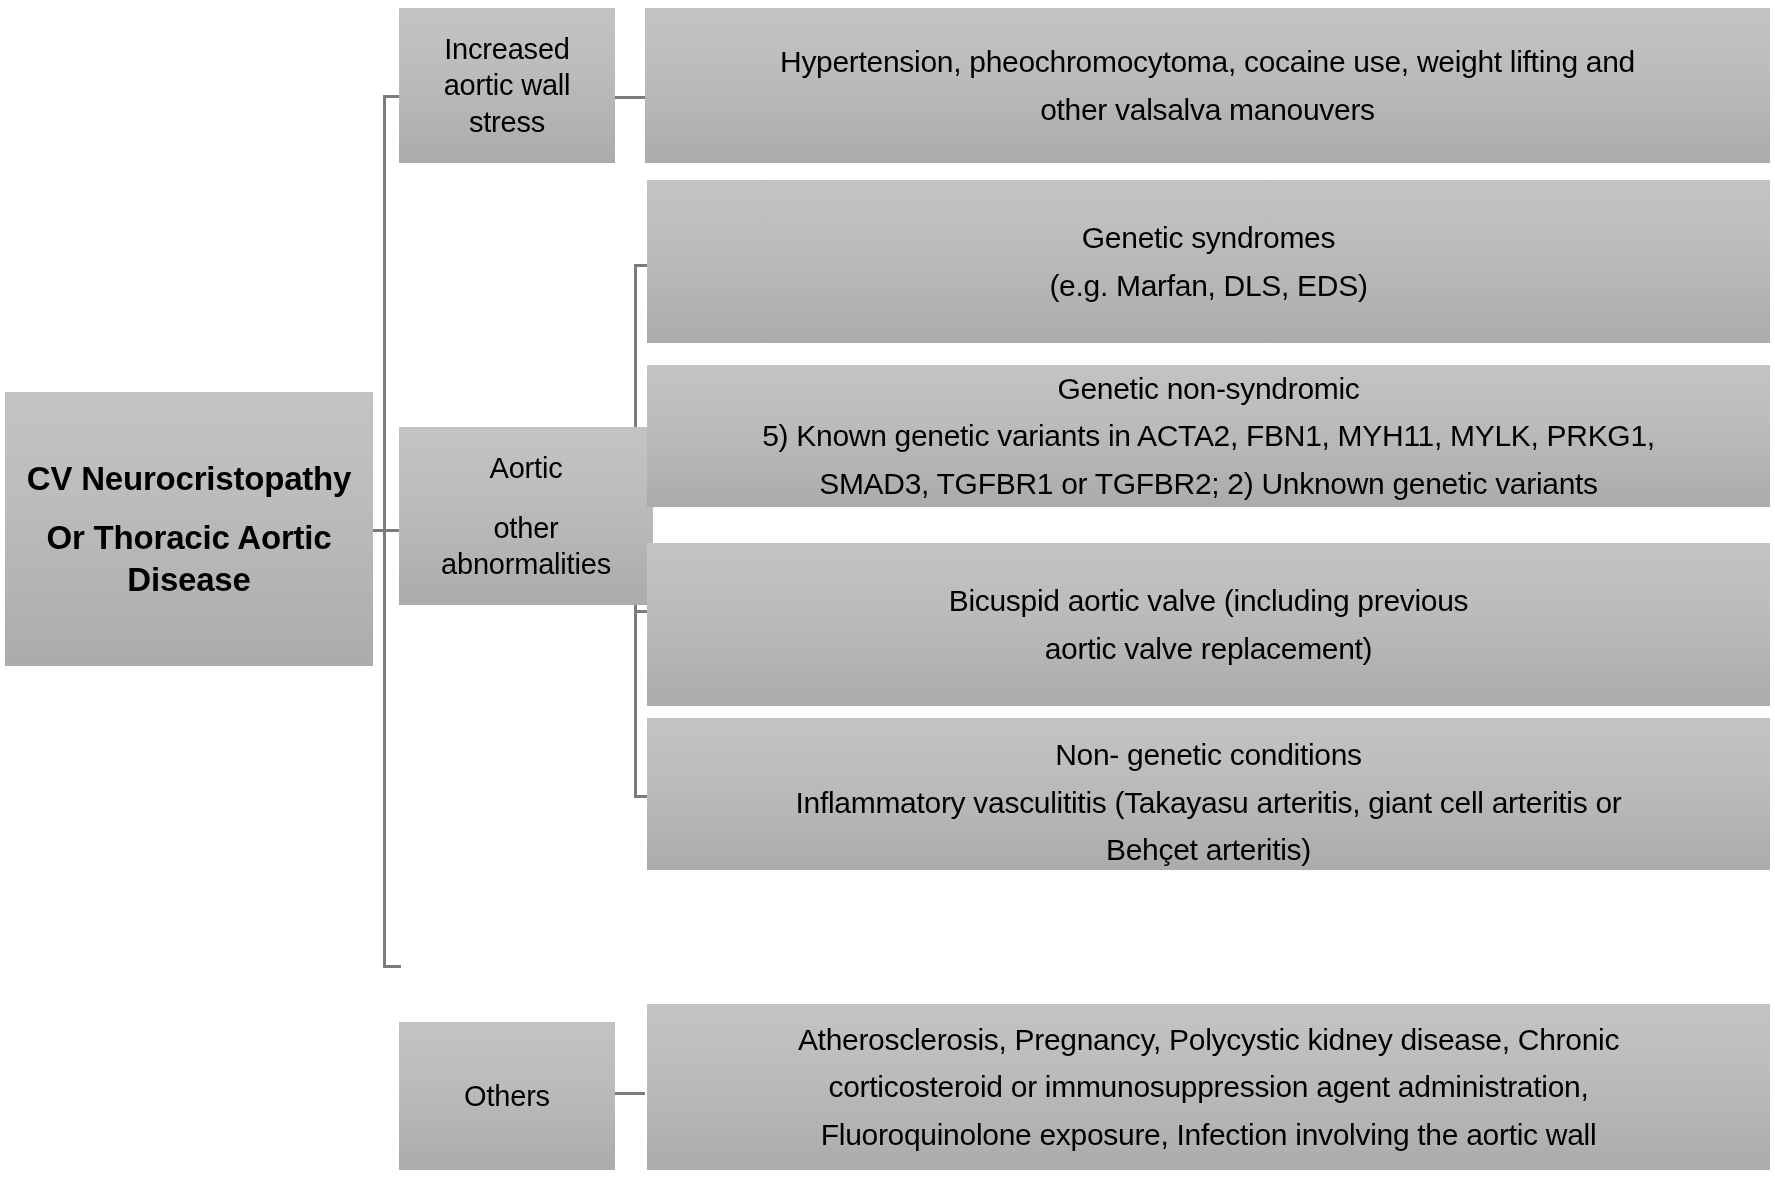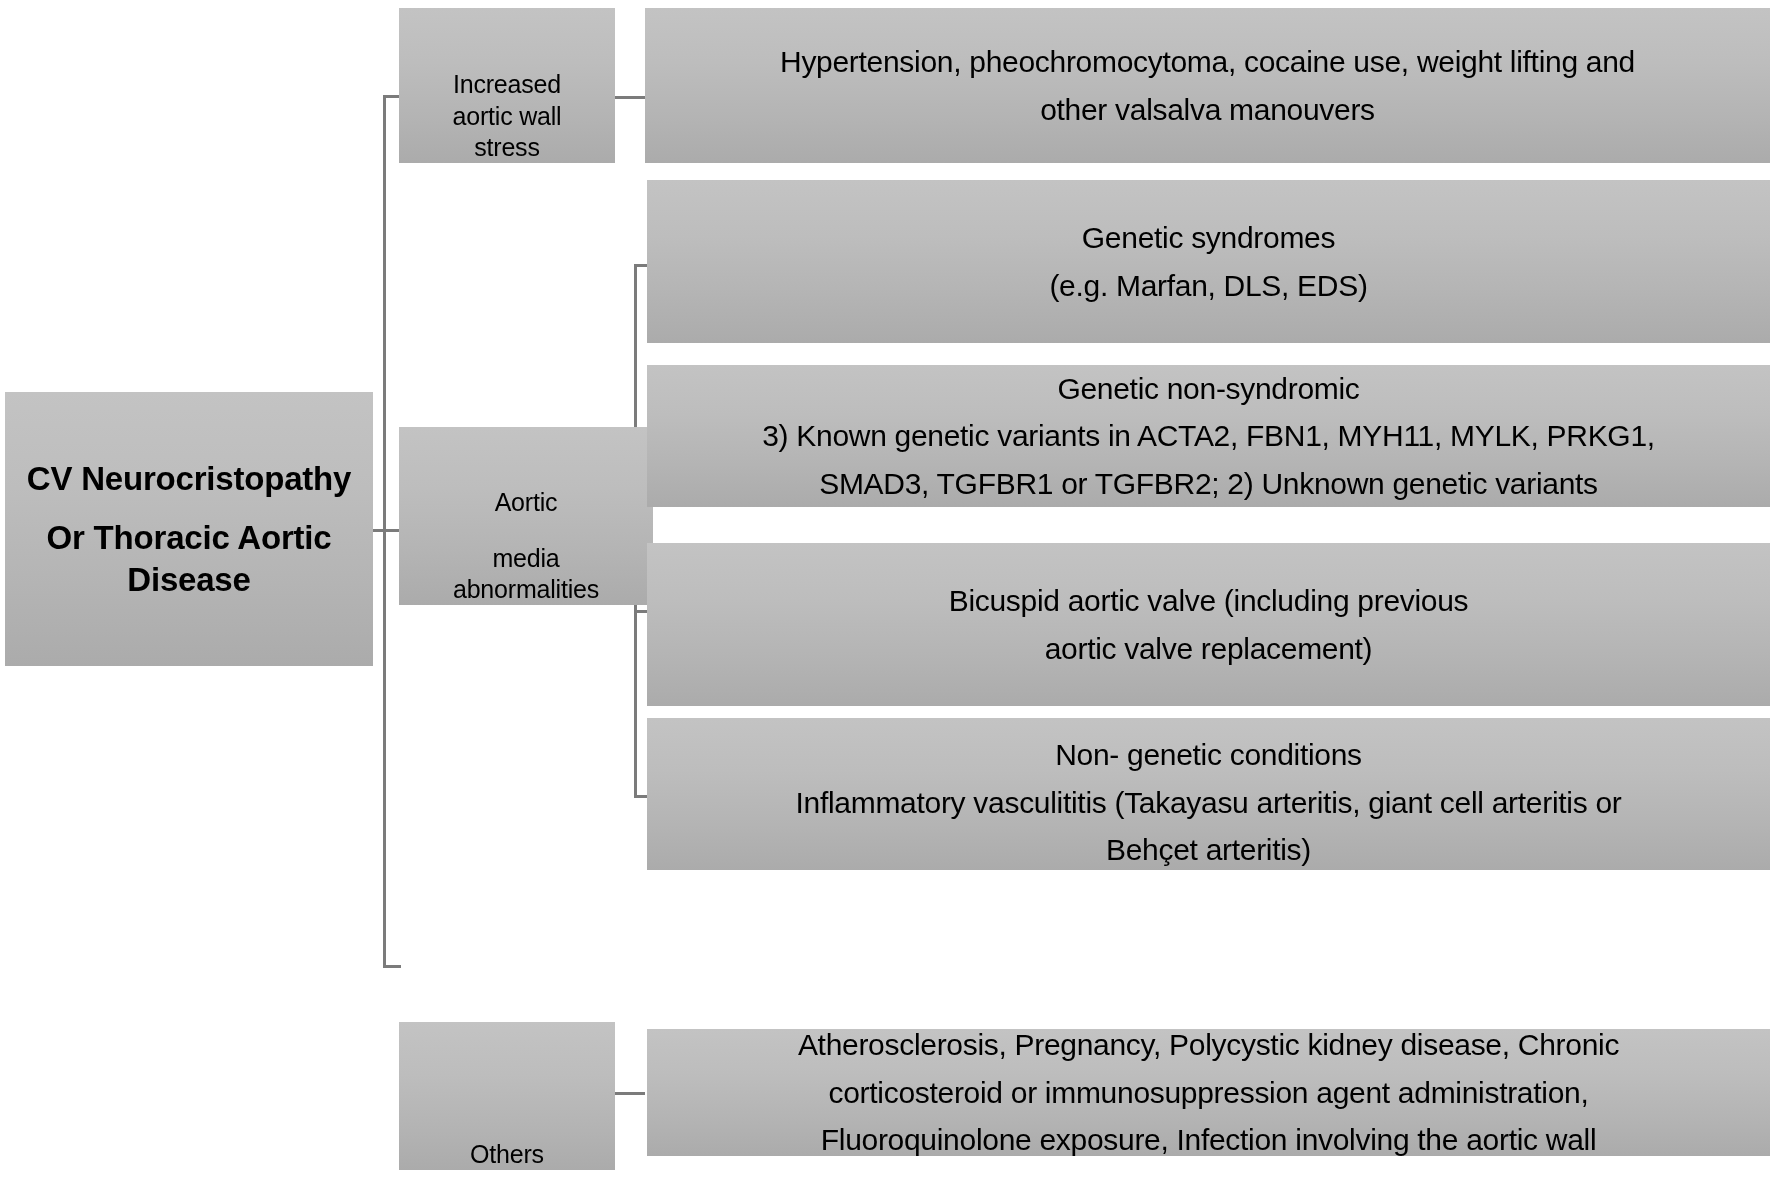--- a/index.html
+++ b/index.html
@@ -27,23 +27,22 @@
 
   .root{
     font-weight:bold;
     font-size:33px;
     letter-spacing:-0.2px;
   }
   .root .line{display:block;}
   .root .line + .line{margin-top:18px;}
 
   .cat{
-    font-size:25px;
+    font-size:29px;
     letter-spacing:-0.2px;
-    align-items:flex-end;
   }
   .cat .line{display:block;}
 
   .detail{
     font-size:30px;
     letter-spacing:-0.3px;
   }
   .detail .line{display:block;}
   .detail .line + .line{margin-top:10px;}
   .detail .gap{margin-top:26px;}
@@ -93,21 +92,21 @@
     <div class="txt">
       <span class="line">Increased</span>
       <span class="line">aortic wall</span>
       <span class="line">stress</span>
     </div>
   </div>
 
   <div class="box cat" style="left:399px;top:427px;width:254px;height:178px;">
     <div class="txt">
       <span class="line">Aortic</span>
-      <span class="line" style="display:block;margin-top:24px;">media</span>
+      <span class="line" style="display:block;margin-top:24px;">other</span>
       <span class="line">abnormalities</span>
     </div>
   </div>
 
   <div class="box cat" style="left:399px;top:1022px;width:216px;height:148px;">
     <div class="txt">
       <span class="line">Others</span>
     </div>
   </div>
 
@@ -121,41 +120,41 @@
   <div class="box detail" style="left:647px;top:180px;width:1123px;height:163px;">
     <div class="txt">
       <span class="line">Genetic syndromes</span>
       <span class="line gap">(e.g. Marfan, DLS, EDS)</span>
     </div>
   </div>
 
   <div class="box detail" style="left:647px;top:365px;width:1123px;height:142px;">
     <div class="txt">
       <span class="line">Genetic non-syndromic</span>
-      <span class="line gap">3) Known genetic variants in ACTA2, FBN1, MYH11, MYLK, PRKG1,</span>
+      <span class="line gap">5) Known genetic variants in ACTA2, FBN1, MYH11, MYLK, PRKG1,</span>
       <span class="line">SMAD3, TGFBR1 or TGFBR2;  2) Unknown genetic variants</span>
     </div>
   </div>
 
   <div class="box detail" style="left:647px;top:718px;width:1123px;height:152px;align-items:flex-start;padding-top:18px;">
     <div class="txt">
       <span class="line">Non- genetic conditions</span>
       <span class="line gap">Inflammatory vasculititis (Takayasu arteritis, giant cell arteritis or</span>
       <span class="line">Behçet arteritis)</span>
     </div>
   </div>
 
   <div class="box detail" style="left:647px;top:543px;width:1123px;height:163px;">
     <div class="txt">
       <span class="line">Bicuspid aortic valve (including previous</span>
       <span class="line gap">aortic valve replacement)</span>
     </div>
   </div>
 
-  <div class="box detail" style="left:647px;top:1004px;width:1123px;height:127px;margin-top:25px;">
+  <div class="box detail" style="left:647px;top:1004px;width:1123px;height:166px;">
     <div class="txt">
       <span class="line">Atherosclerosis, Pregnancy, Polycystic kidney disease, Chronic</span>
       <span class="line">corticosteroid or immunosuppression agent administration,</span>
       <span class="line">Fluoroquinolone exposure, Infection involving the aortic wall</span>
     </div>
   </div>
 
 </div>
 
 </body></html>

